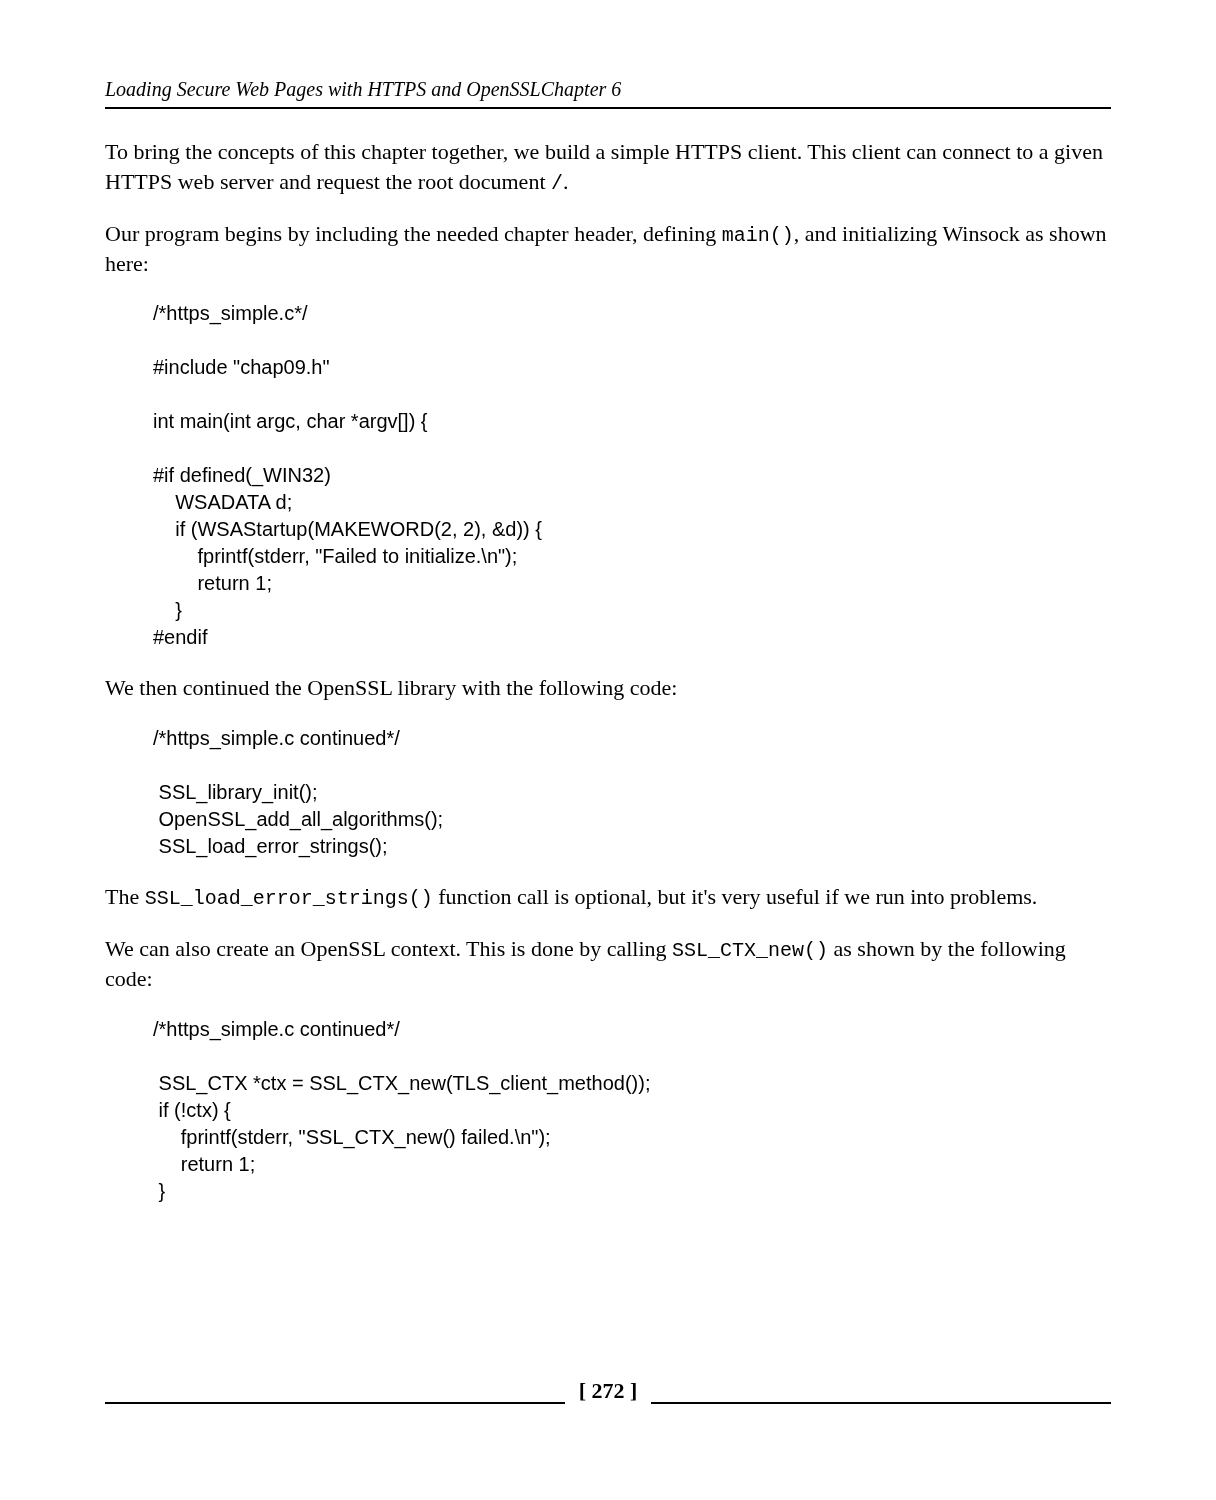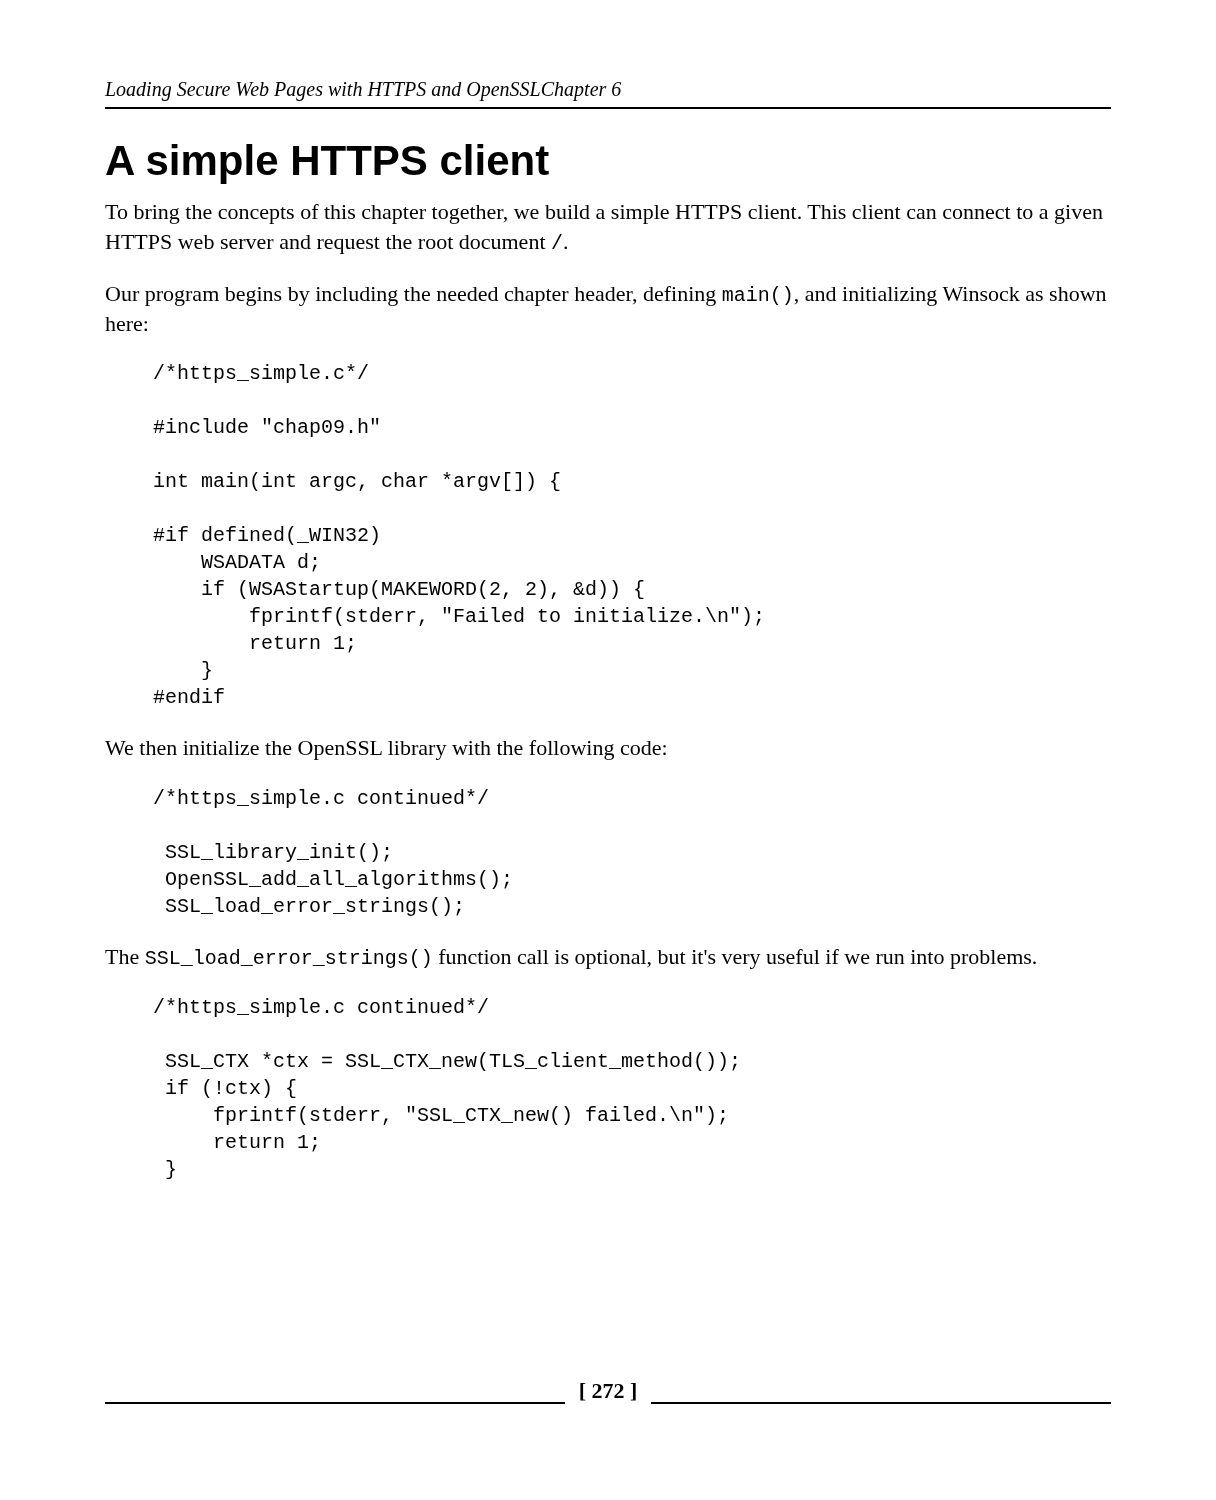--- a/index.html
+++ b/index.html
@@ -32,21 +32,21 @@
   .para {
     font-size: 22px;
     line-height: 1.35;
     margin-bottom: 22px;
   }
   .code-inline {
     font-family: "Courier New", Courier, monospace;
     font-size: 20px;
   }
   pre.codeblock {
-    font-family: Liberation Mono, monospace;
+    font-family: Liberation Sans, sans-serif;
     font-size: 20px;
     line-height: 1.35;
     white-space: pre;
     margin: 8px 0 22px 48px;
   }
   .footer {
     position: absolute;
     left: 105px;
     right: 105px;
     bottom: 96px;
@@ -67,21 +67,20 @@
 </head>
 <body>
 
 <div class="page">
 
   <div class="running-header">
     <span>Loading Secure Web Pages with HTTPS and OpenSSL</span>
     <span>Chapter 6</span>
   </div>
 
-  <h1>A simple HTTPS client</h1>
 
   <p class="para">
     <span>To bring the concepts of this chapter together, we build a simple HTTPS client. This client can connect to a given HTTPS web server and request the root document </span><span class="code-inline">/</span><span>.</span>
   </p>
 
   <p class="para">
     <span>Our program begins by including the needed chapter header, defining </span><span class="code-inline">main()</span><span>, and initializing Winsock as shown here:</span>
   </p>
 
   <pre class="codeblock">/*https_simple.c*/
@@ -91,32 +90,35 @@
 int main(int argc, char *argv[]) {
 
 #if defined(_WIN32)
     WSADATA d;
     if (WSAStartup(MAKEWORD(2, 2), &amp;d)) {
         fprintf(stderr, "Failed to initialize.\n");
         return 1;
     }
 #endif</pre>
 
-  <p class="para">We then initialize the OpenSSL library with the following code:</p>
+  <p class="para">We then continued the OpenSSL library with the following code:</p>
 
   <pre class="codeblock">/*https_simple.c continued*/
 
  SSL_library_init();
  OpenSSL_add_all_algorithms();
  SSL_load_error_strings();</pre>
 
   <p class="para">
     <span>The </span><span class="code-inline">SSL_load_error_strings()</span><span> function call is optional, but it's very useful if we run into problems.</span>
   </p>
 
+  <p class="para">
+    <span>We can also create an OpenSSL context. This is done by calling </span><span class="code-inline">SSL_CTX_new()</span><span> as shown by the following code:</span>
+  </p>
 
   <pre class="codeblock">/*https_simple.c continued*/
 
  SSL_CTX *ctx = SSL_CTX_new(TLS_client_method());
  if (!ctx) {
      fprintf(stderr, "SSL_CTX_new() failed.\n");
      return 1;
  }</pre>
 
 </div>

